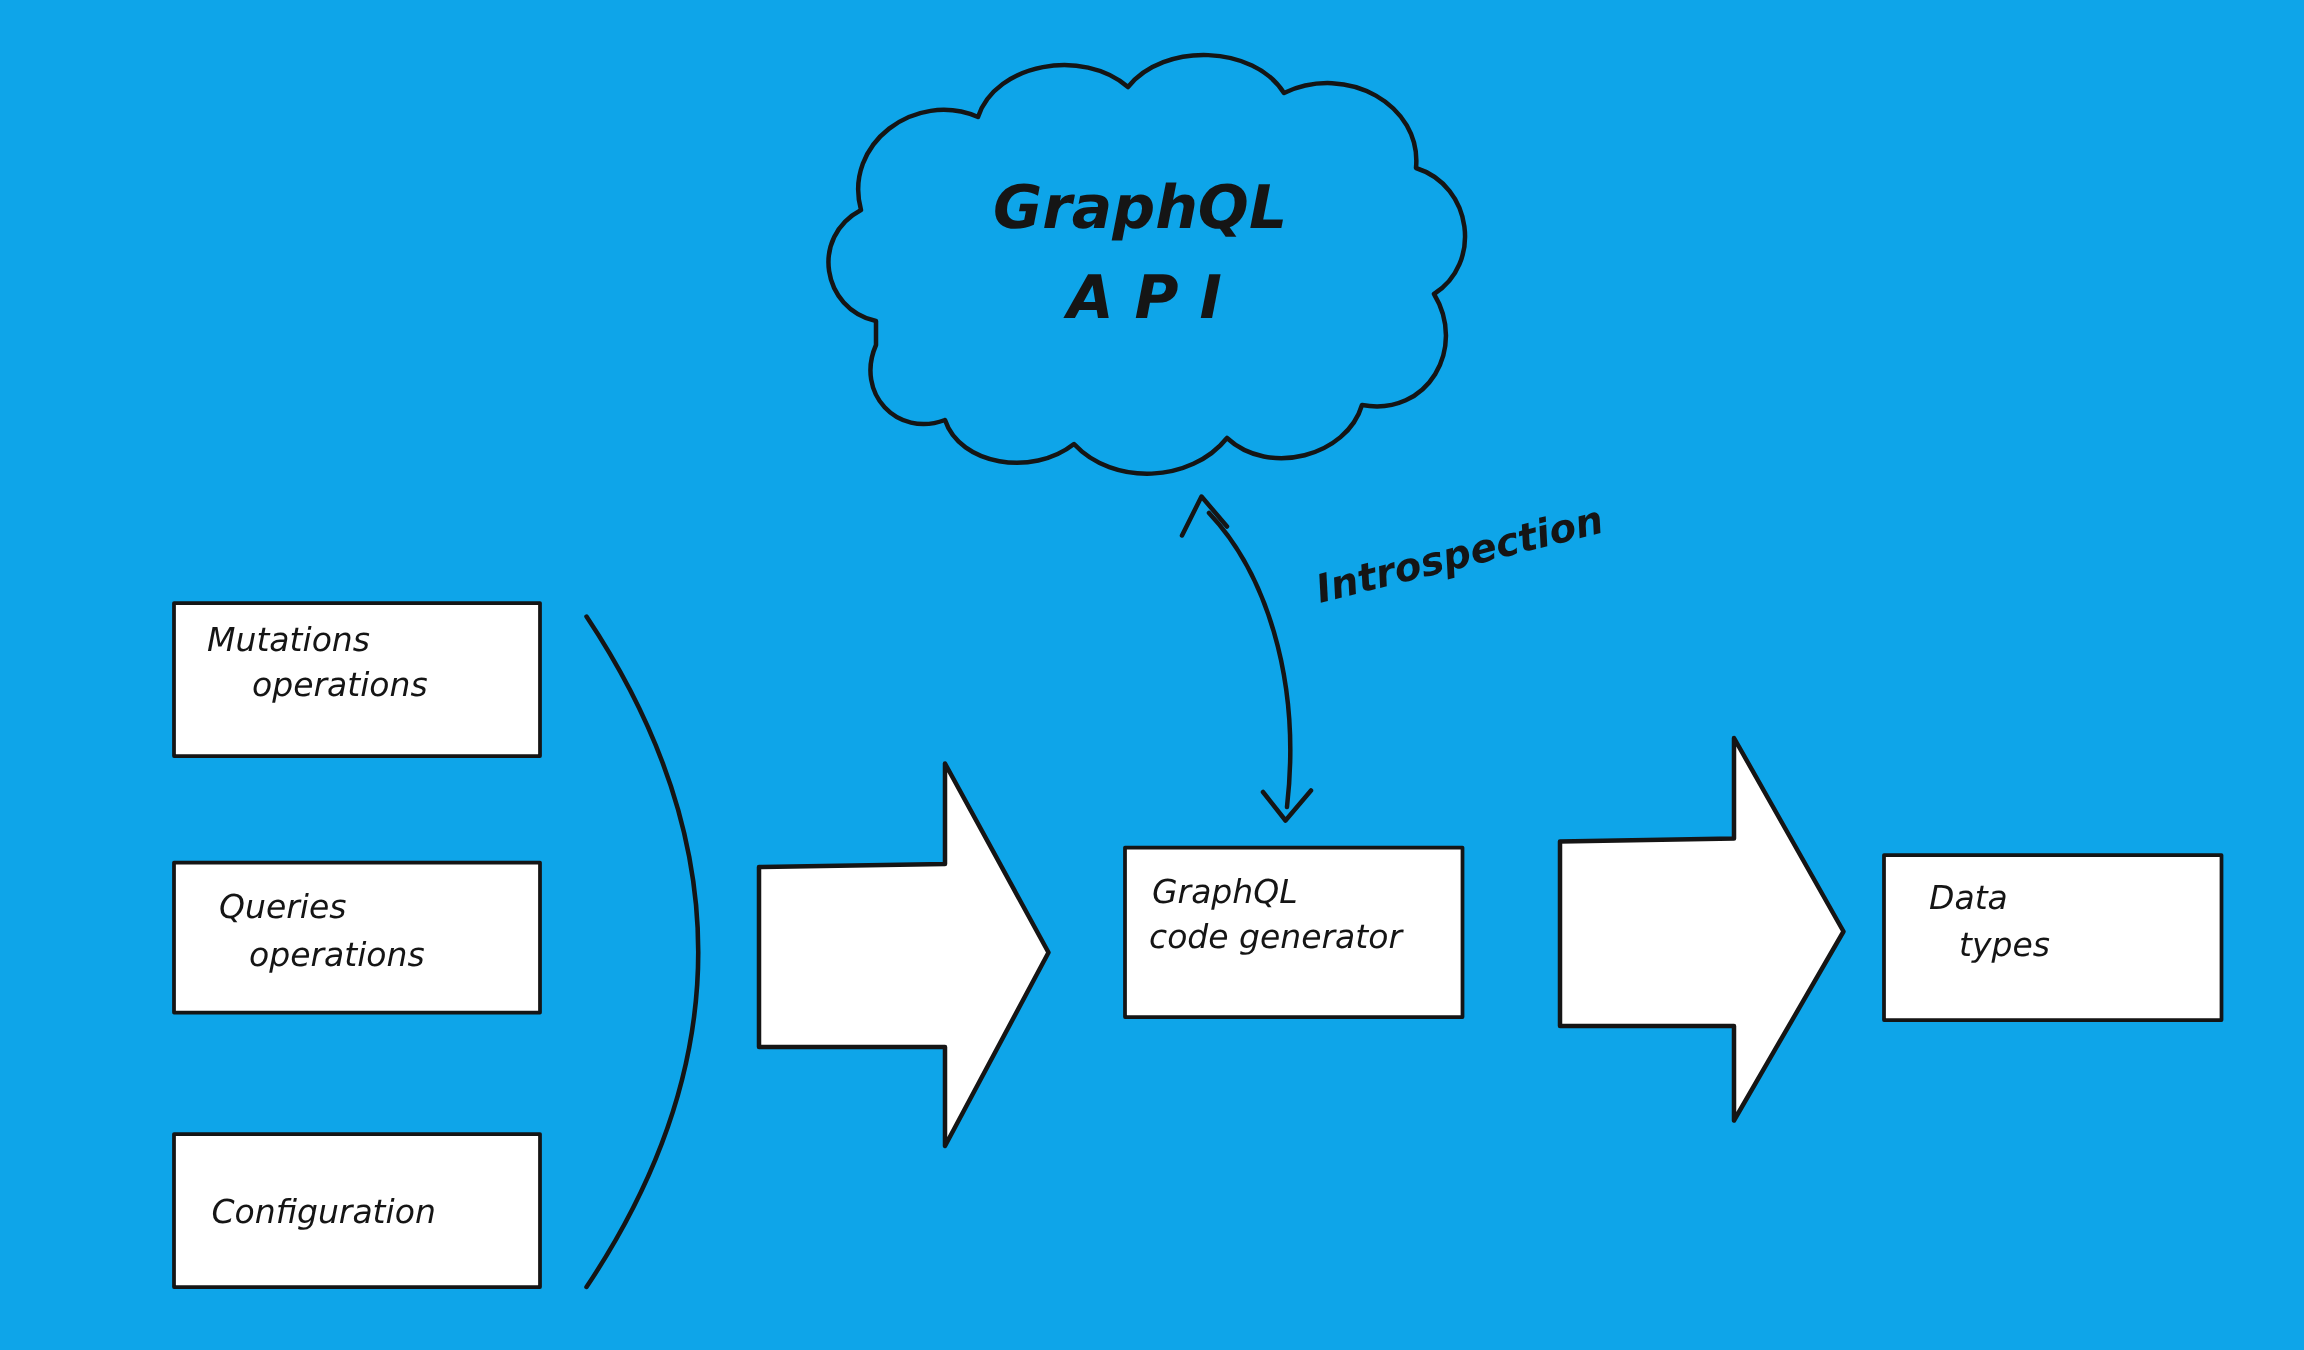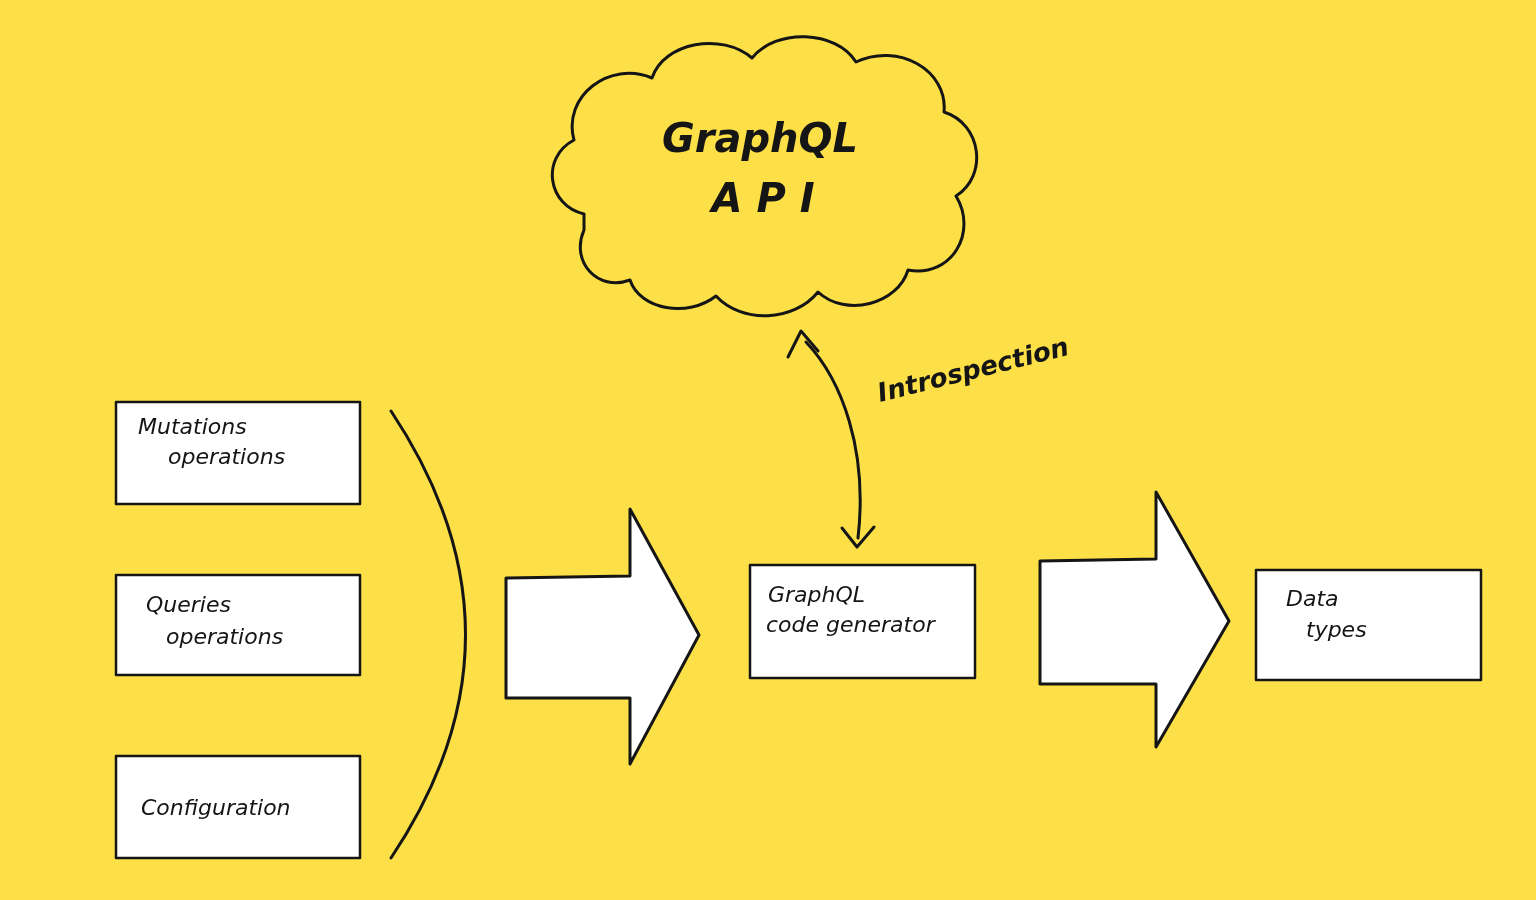--- a/index.html
+++ b/index.html
@@ -5,21 +5,21 @@
   * { margin: 0; padding: 0; box-sizing: border-box; }
   html, body {
     width: 1536px; height: 900px;
     background: #ffffff;
     overflow: hidden;
     font-family: "DejaVu Sans", sans-serif;
   }
   .canvas {
     position: relative;
     width: 1536px; height: 900px;
-    background: #fde047;
+    background: #0ea5e9;
   }
   svg { display: block; width: 1536px; height: 900px; }
   .ink {
     stroke: #151515;
     fill: none;
     stroke-width: 3;
     stroke-linecap: round;
     stroke-linejoin: round;
   }
   .thin { stroke-width: 2.5; }

